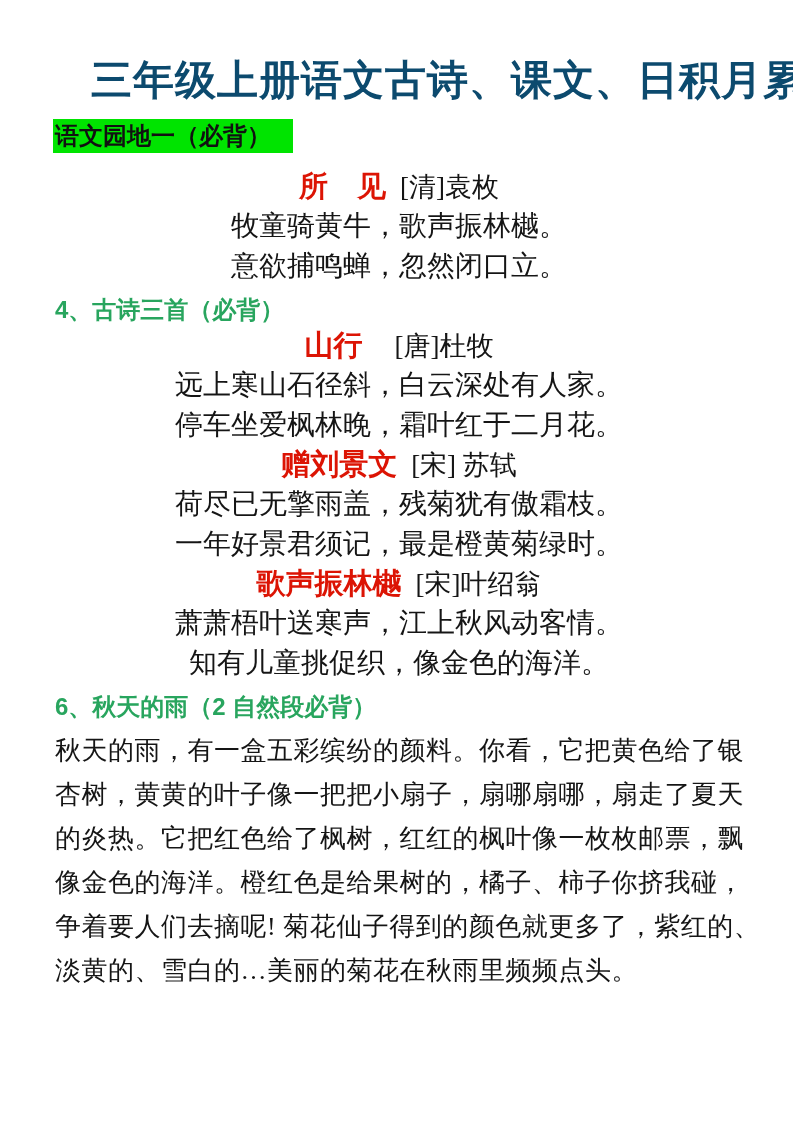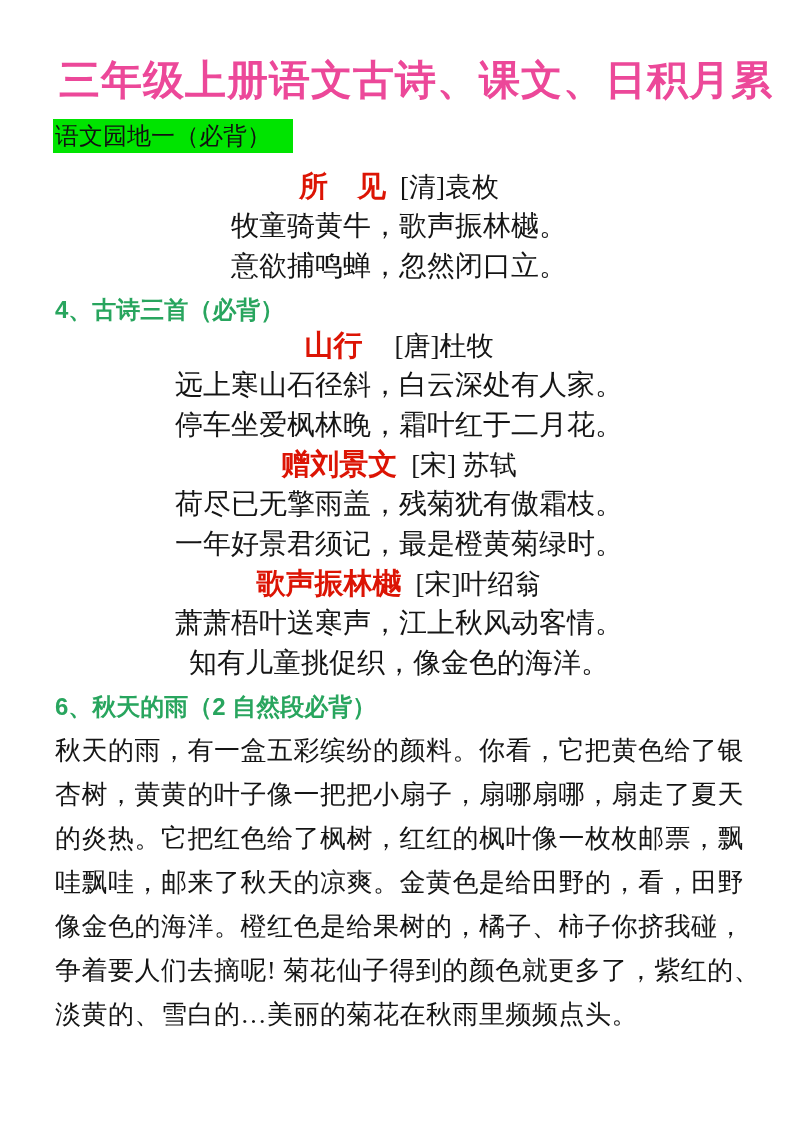--- a/index.html
+++ b/index.html
@@ -18,32 +18,32 @@
     box-sizing: border-box;
     padding: 56px 50px 0 55px;
   }
   
   .doc-title {
     font-family: Liberation Serif, serif;
     font-weight: 900;
     font-size: 41px;
     line-height: 48px;
     letter-spacing: 1px;
-    color: #ec4899;
-    margin-left: 4px;
+    color: #0c4a6e;
+    margin-left: 36px;
     white-space: nowrap;
   }
   
   .highlight-header {
     display: inline-block;
     margin-top: 15px;
     background: #00e400;
     color: #111111;
     font-family: "Liberation Sans", "DejaVu Sans", sans-serif;
-    font-weight: normal;
+    font-weight: bold;
     font-size: 24px;
     line-height: 30px;
     padding: 2px 22px 2px 2px;
     margin-left: -2px;
   }
   
   .section-header {
     font-family: "Liberation Sans", "DejaVu Sans", sans-serif;
     font-weight: bold;
     font-size: 24px;
@@ -144,19 +144,18 @@
     <div class="verse">萧萧梧叶送寒声，江上秋风动客情。</div>
     <div class="verse">知有儿童挑促织，像金色的海洋。</div>
   </div>
 
   <div class="section-header">6、秋天的雨（2 自然段必背）</div>
 
   <div class="prose">
     <div class="prose-line">秋天的雨，有一盒五彩缤纷的颜料。你看，它把黄色给了银</div>
     <div class="prose-line">杏树，黄黄的叶子像一把把小扇子，扇哪扇哪，扇走了夏天</div>
     <div class="prose-line">的炎热。它把红色给了枫树，红红的枫叶像一枚枚邮票，飘</div>
-    <div class="prose-line">哇飘哇，邮来了秋天的凉爽。金黄色是给田野的，看，田野</div>
     <div class="prose-line">像金色的海洋。橙红色是给果树的，橘子、柿子你挤我碰，</div>
     <div class="prose-line">争着要人们去摘呢! 菊花仙子得到的颜色就更多了，紫红的、</div>
     <div class="prose-line last">淡黄的、雪白的…美丽的菊花在秋雨里频频点头。</div>
   </div>
 
 </div>
 
 </body></html>

